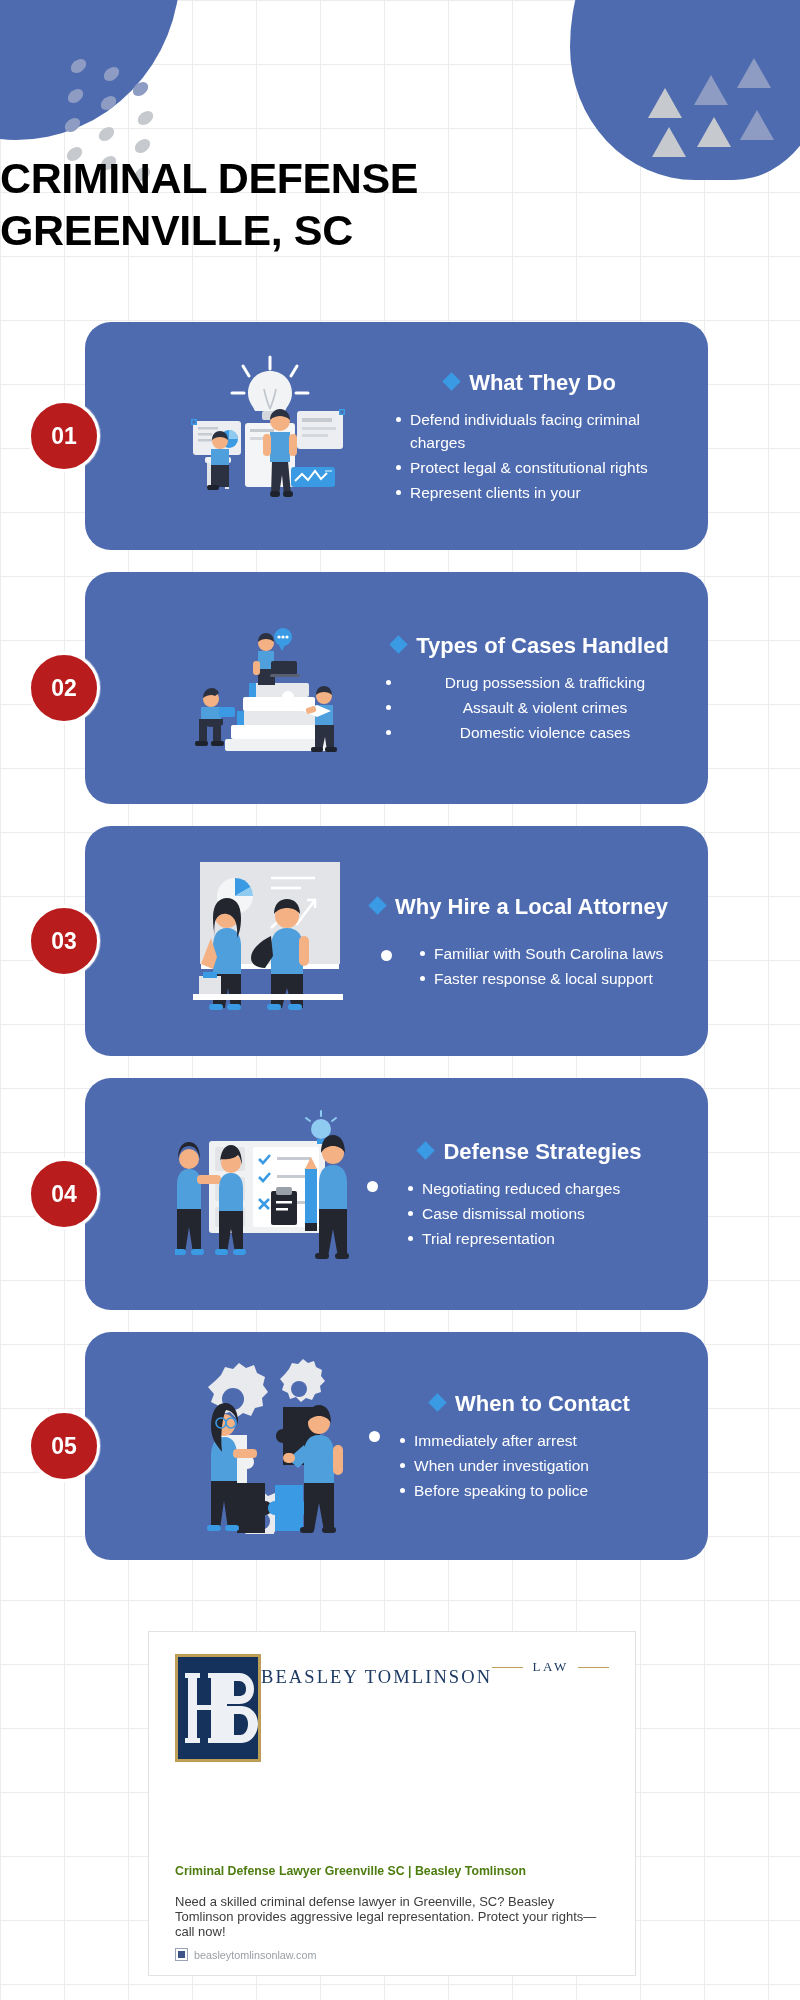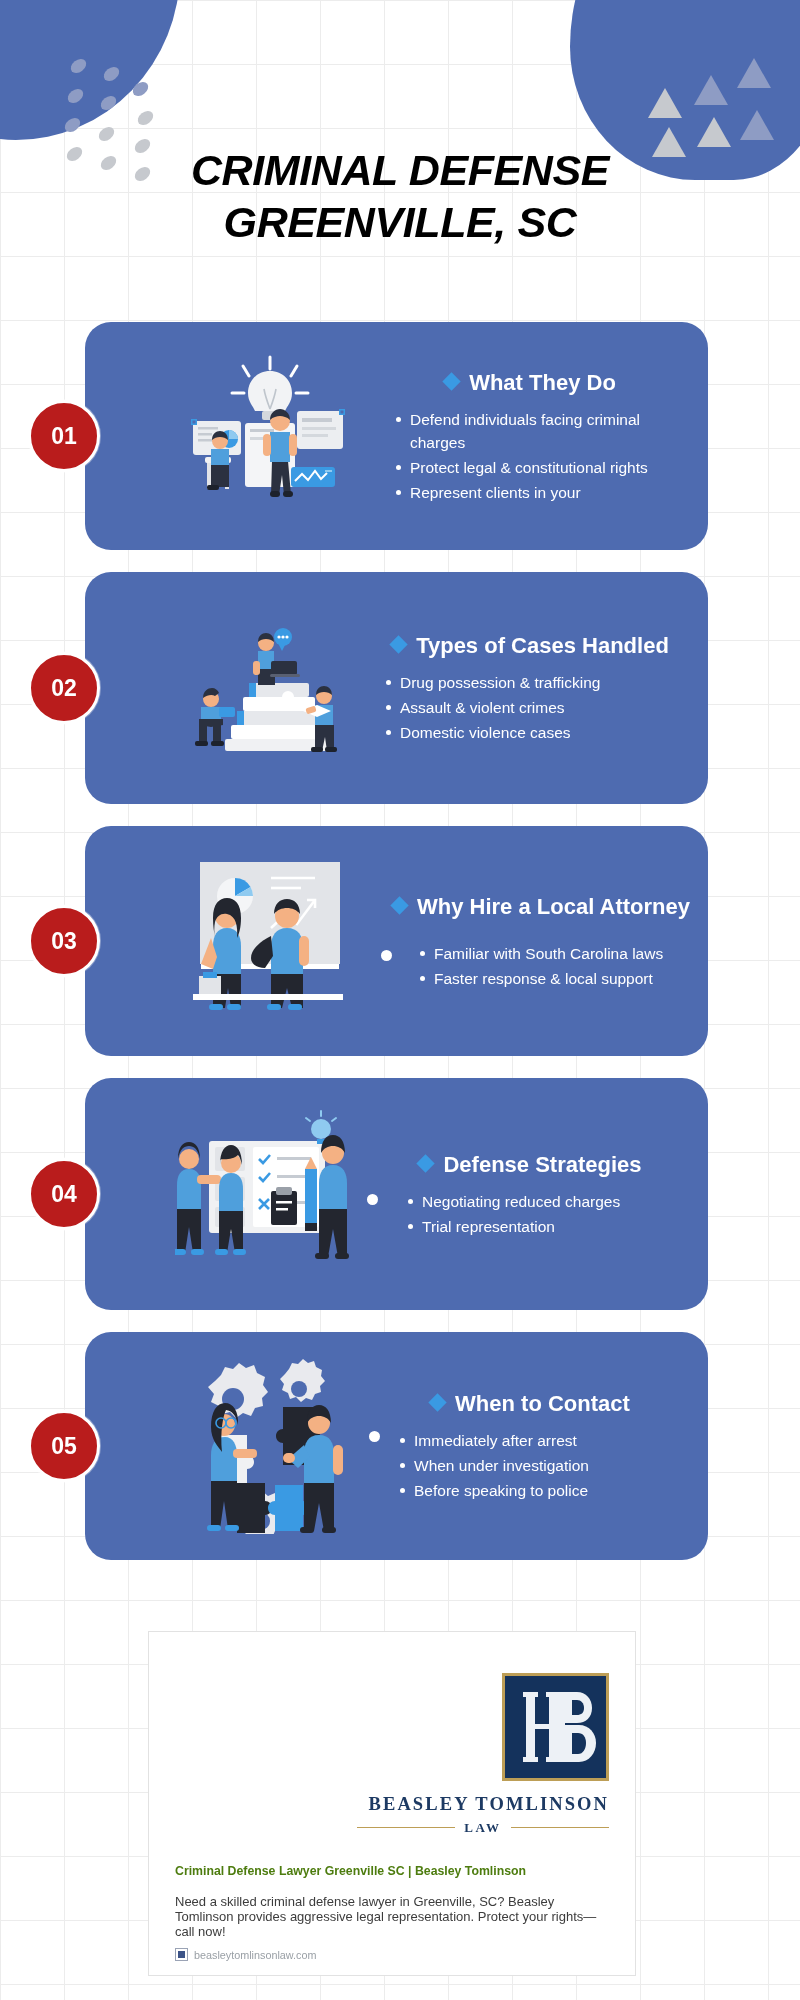--- a/index.html
+++ b/index.html
@@ -47,24 +47,23 @@
     width: 0; height: 0;
     border-left: 17px solid transparent;
     border-right: 17px solid transparent;
     border-bottom: 30px solid #c6c9ce;
   }
   .wedge.on-blue { border-bottom-color: #8e9cc4; }
 
   
   .title-wrap {
     position: absolute;
-    top: 144px; left: 0; width: 800px;
-    text-align: center;
+    top: 152px; left: 0; width: 800px;
+    text-align: left;
     z-index: 5;
-    font-style: italic;
   }
   .title-line {
     font-size: 43px;
     line-height: 52px;
     font-weight: 800;
     letter-spacing: -0.4px;
     color: #000000;
   }
 
   
@@ -111,21 +110,21 @@
   }
   .body { flex: 1 1 auto; padding-left: 6px; }
 
   .head {
     font-size: 22px;
     font-weight: 700;
     line-height: 31px;
     margin-bottom: 10px;
     text-align: center;
   }
-  .head.left { text-align: right; }
+  .head.left { text-align: left; }
   .diamond {
     display: inline-block;
     width: 13px; height: 13px;
     background: #3a9ae3;
     transform: rotate(45deg);
     margin-right: 11px;
     vertical-align: 2px;
   }
   ul.points {
     list-style: none;
@@ -139,21 +138,21 @@
   }
   ul.points li::before {
     content: "";
     position: absolute;
     left: 3px; top: 9px;
     width: 5px; height: 5px;
     border-radius: 50%;
     background: #ffffff;
   }
   .pad-l20 { padding-left: 22px; }
-  .pad-l12 { padding-left: 12px; }
+  .pad-l12 { padding-left: 12px; text-align: center; }
   .blip {
     position: absolute;
     width: 11px; height: 11px;
     border-radius: 50%;
     background: #ffffff;
   }
 
   
   .sv { position: absolute; inset: 0; }
 
@@ -162,21 +161,21 @@
     position: absolute;
     left: 148px; top: 1631px;
     width: 488px; height: 345px;
     background: #ffffff;
     border: 1px solid #e2e2e2;
     z-index: 6;
     padding: 22px 26px 14px 26px;
     display: flex;
     flex-direction: column;
   }
-  .logo-area { flex: 1 1 auto; display: flex; flex-direction: column; align-items: flex-end; justify-content: center; padding-bottom: 6px; font-weight: bold; }
+  .logo-area { flex: 1 1 auto; display: flex; flex-direction: row; align-items: flex-start; justify-content: center; padding-bottom: 6px; }
   .logo-mark {
     width: 107px; height: 108px;
     border: 3px solid #bd9e56;
     background: #14325c;
     display: flex; align-items: center; justify-content: center;
     position: relative;
   }
   .logo-firm {
     margin-top: 13px;
     font-family: "Liberation Serif", serif;
@@ -510,20 +509,21 @@
         </svg>
       </div>
       <div class="body">
         <div class="head">
           <span class="diamond"></span><span>Defense Strategies</span>
         </div>
         <div style="position:relative;">
           <span class="blip" style="left:-4px; top:4px;"></span>
           <ul class="points" style="padding-left:34px;">
             <li>Negotiating reduced charges</li>
+            <li>Case dismissal motions</li>
             <li>Trial representation</li>
           </ul>
         </div>
       </div>
     </div>
 
     <div class="card h5">
       <div class="badge">05</div>
       <div class="illus">
         <svg class="sv" viewBox="0 0 190 175" xmlns="http://www.w3.org/2000/svg">

